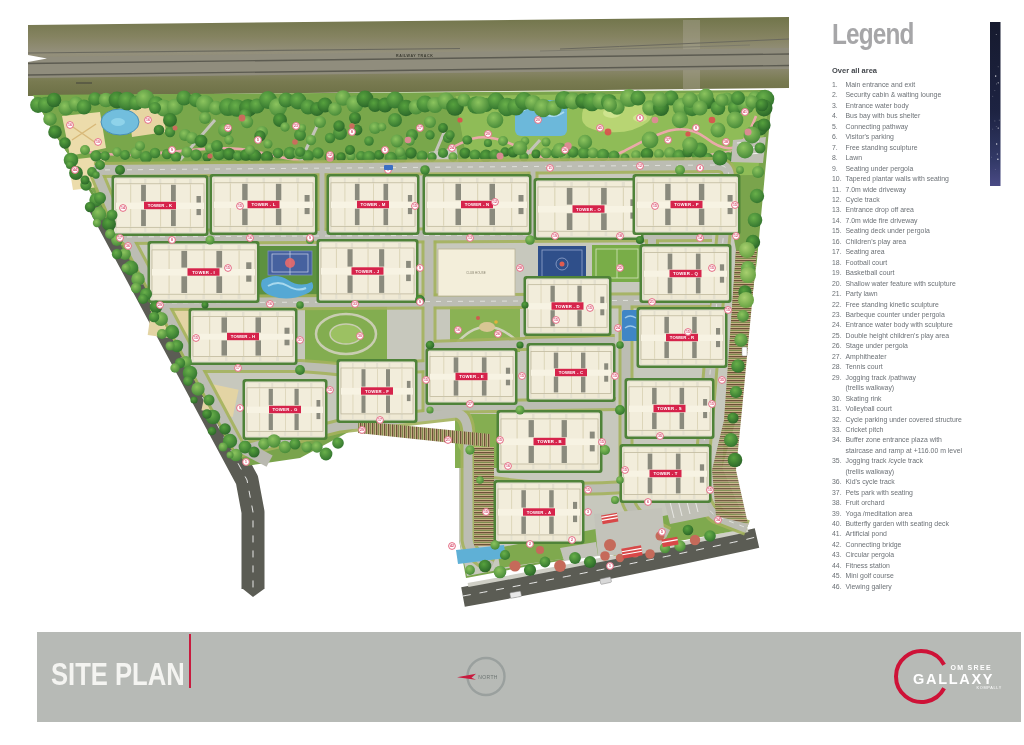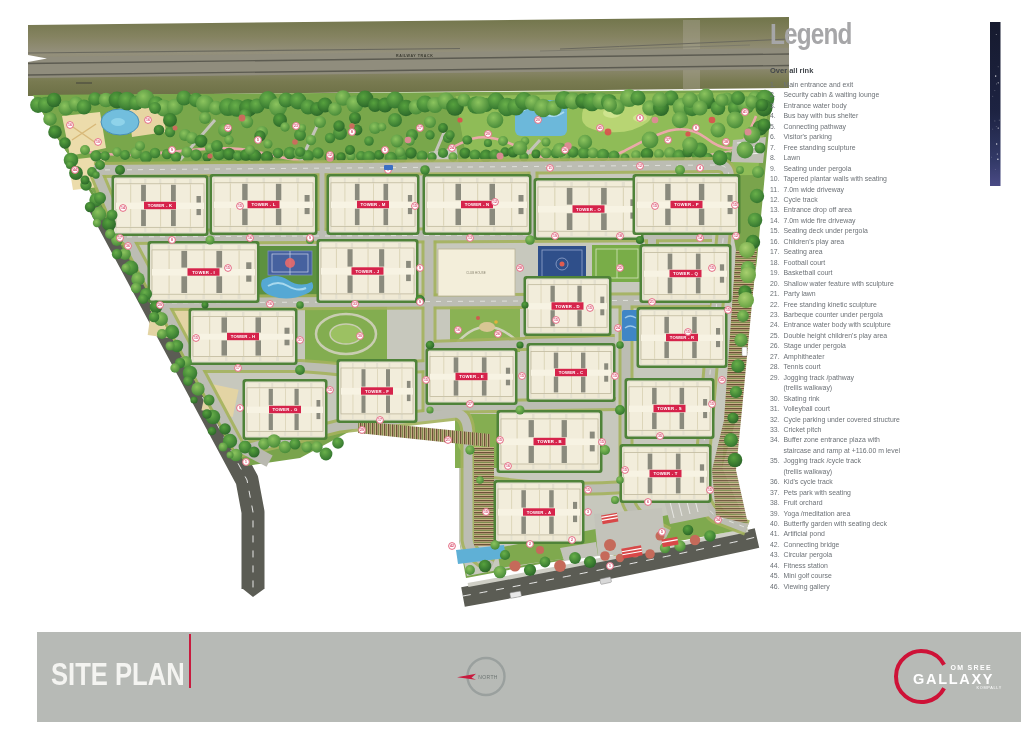--- a/index.html
+++ b/index.html
@@ -1,18 +1,18 @@
 <!DOCTYPE html>
 <html><head><meta charset="utf-8">
 <style>
 html,body{margin:0;padding:0;background:#fff;width:1024px;height:745px;overflow:hidden;
  font-family:"Liberation Sans",sans-serif;}
 #page{position:relative;width:1024px;height:745px;background:#fff;}
 #map{position:absolute;left:0;top:0;}
-#legend{position:absolute;left:770px;top:14px;width:178px;}
+#legend{position:absolute;left:832px;top:14px;width:178px;}
 #legend h1{margin:4px 0 -4px 0;font-size:29px;font-weight:bold;color:#a6a6a8;letter-spacing:-1px;
  transform:scaleX(0.84);transform-origin:left;}
 #legend .oa{margin-top:19px;font-size:7.5px;font-weight:bold;color:#43474c;margin-bottom:5px;}
 #legend .li{font-size:6.9px;color:#6c7176;line-height:10.45px;white-space:nowrap;display:flex;}
 #legend .n{width:13.5px;flex:none;}
 #band{position:absolute;left:37px;top:632px;width:984px;height:90px;background:#b7bab6;}
 #siteplan{position:absolute;left:14px;top:24px;font-size:32px;font-weight:bold;color:#f4f4f1;
  letter-spacing:0px;transform:scaleX(0.80);transform-origin:left;}
 #redline{position:absolute;left:152px;top:2px;width:2px;height:54px;background:#c81b3e;}
 </style></head>
@@ -1462,21 +1462,21 @@
       <circle cx="996.7" cy="144.0" r="0.65" fill="#fff" opacity="0.86"></circle>
       <circle cx="999.2" cy="120.1" r="0.44" fill="#fff" opacity="0.79"></circle>
       <circle cx="992.8" cy="129.1" r="0.39" fill="#fff" opacity="0.55"></circle>
       <circle cx="998.2" cy="82.8" r="0.61" fill="#fff" opacity="0.79"></circle>
       <circle cx="997.9" cy="159.2" r="0.69" fill="#fff" opacity="0.91"></circle>
       <circle cx="996.2" cy="126.8" r="0.31" fill="#fff" opacity="0.96"></circle>
       <circle cx="998.1" cy="66.8" r="0.37" fill="#fff" opacity="0.85"></circle>
 </svg>
 <div id="legend">
  <h1>Legend</h1>
- <div class="oa">Over all rink</div>
+ <div class="oa">Over all area</div>
  <div class="li">
         <span class="n">1.</span>
         <span>Main entrance and exit</span>
       </div>
       <div class="li">
         <span class="n">2.</span>
         <span>Security cabin &amp; waiting lounge</span>
       </div>
       <div class="li">
         <span class="n">3.</span>

